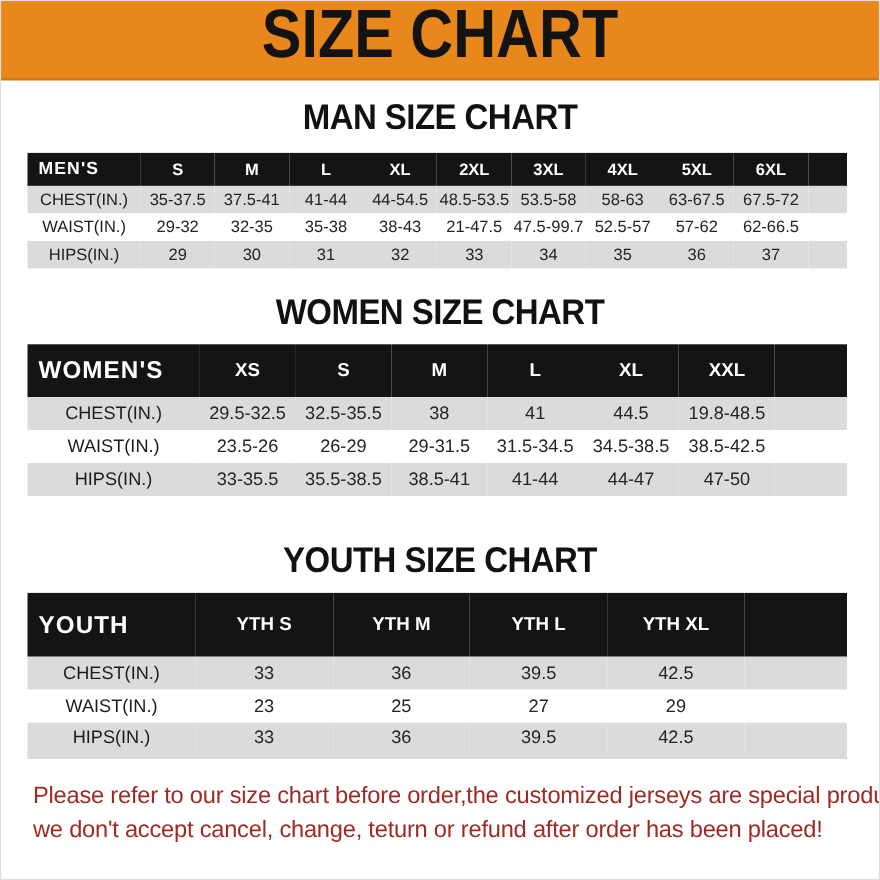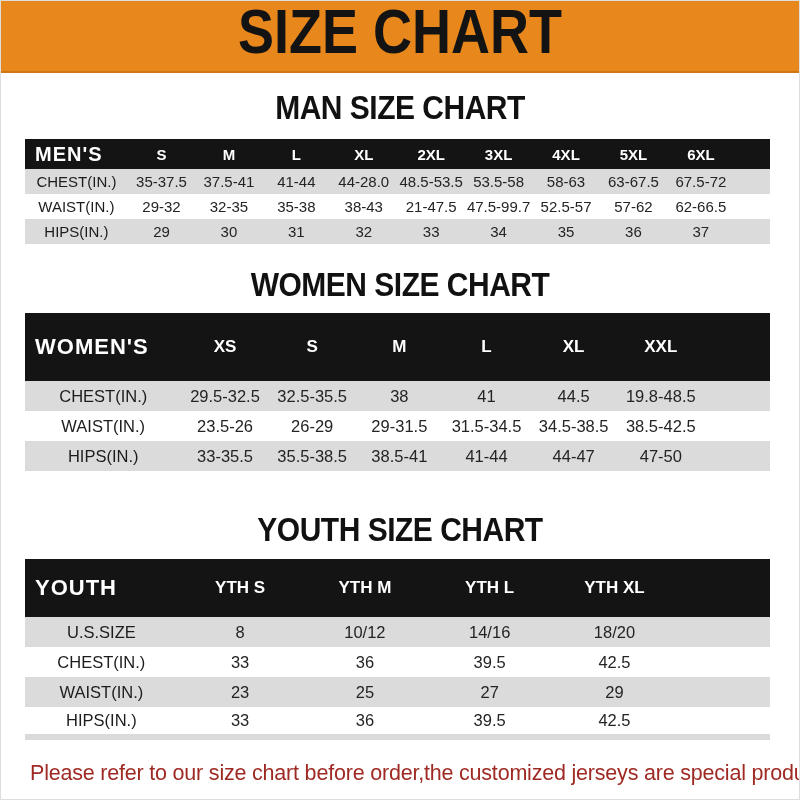--- a/index.html
+++ b/index.html
@@ -33,27 +33,27 @@
   }
   #men-table   { margin-top:16px; }
   #women-table { margin-top:13px; }
   #youth-table { margin-top:14px; border-bottom:6px solid #dadada; }
 
   table.size-table thead tr { background:#141414; }
   table.size-table thead th { color:#ffffff; font-weight:700; text-align:center; }
   table.size-table thead th.label-col { text-align:left; padding-left:10px; letter-spacing:1px; }
 
   #men-table thead tr   { height:30px; }
-  #women-table thead tr { height:68px; }
+  #women-table thead tr { height:48px; }
   #youth-table thead tr { height:58px; }
 
   #men-table thead th   { font-size:15px; }
   #women-table thead th { font-size:17px; }
   #youth-table thead th { font-size:17px; }
-  #men-table thead th.label-col   { font-size:20px; }
+  #men-table thead th.label-col   { font-size:16px; }
   #women-table thead th.label-col { font-size:22px; }
   #youth-table thead th.label-col { font-size:22px; }
 
   table.size-table tbody tr:nth-child(odd)  { background:#dbdbdb; }
   table.size-table tbody tr:nth-child(even) { background:#ffffff; }
   #men-table tbody tr   { height:25px; }
   #women-table tbody tr { height:30px; }
   #youth-table tbody tr { height:30px; }
 
   table.size-table tbody td {
@@ -109,21 +109,21 @@
           <th>6XL</th>
           <th></th>
         </tr>
       </thead>
       <tbody>
         <tr>
           <td class="row-label">CHEST(IN.)</td>
           <td>35-37.5</td>
           <td>37.5-41</td>
           <td>41-44</td>
-          <td>44-28.0</td>
+          <td>44-54.5</td>
           <td>48.5-53.5</td>
           <td>53.5-58</td>
           <td>58-63</td>
           <td>63-67.5</td>
           <td>67.5-72</td>
           <td></td>
         </tr>
         <tr>
           <td class="row-label">WAIST(IN.)</td>
           <td>29-32</td>
@@ -226,28 +226,20 @@
           <th class="label-col">YOUTH</th>
           <th>YTH S</th>
           <th>YTH M</th>
           <th>YTH L</th>
           <th>YTH XL</th>
           <th></th>
         </tr>
       </thead>
       <tbody>
         <tr>
-          <td class="row-label">U.S.SIZE</td>
-          <td>8</td>
-          <td>10/12</td>
-          <td>14/16</td>
-          <td>18/20</td>
-          <td></td>
-        </tr>
-        <tr>
           <td class="row-label">CHEST(IN.)</td>
           <td>33</td>
           <td>36</td>
           <td>39.5</td>
           <td>42.5</td>
           <td></td>
         </tr>
         <tr>
           <td class="row-label">WAIST(IN.)</td>
           <td>23</td>
@@ -262,15 +254,16 @@
           <td>36</td>
           <td>39.5</td>
           <td>42.5</td>
           <td></td>
         </tr>
       </tbody>
     </table>
 
   <div class="note">
     <div>Please refer to our size chart before order,the customized jerseys are special products,</div>
+    <div>we don't accept cancel, change, teturn or refund after order has been placed!</div>
   </div>
 
 </div>
 
 </body></html>

